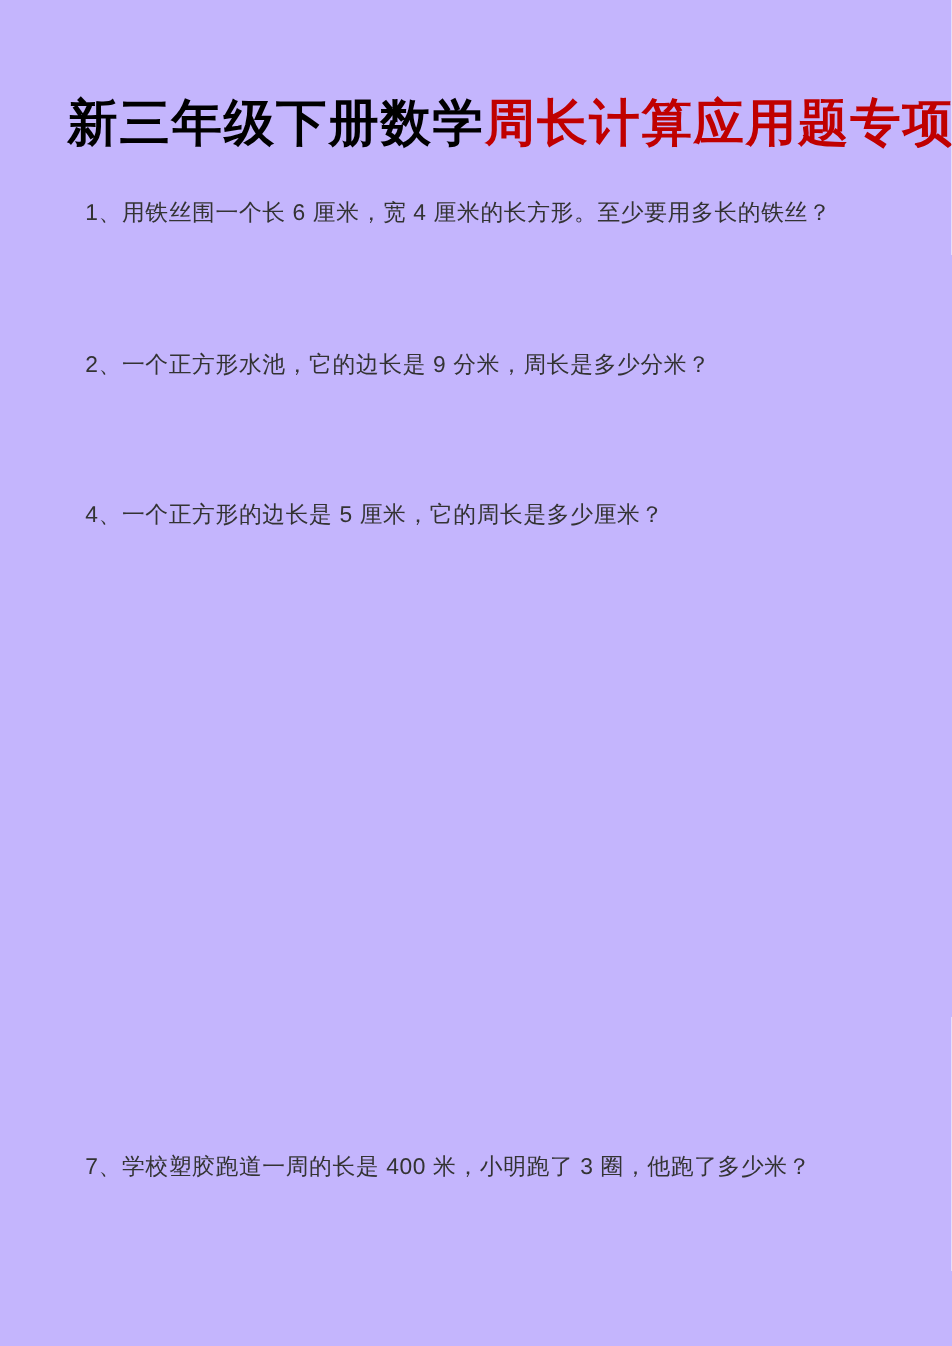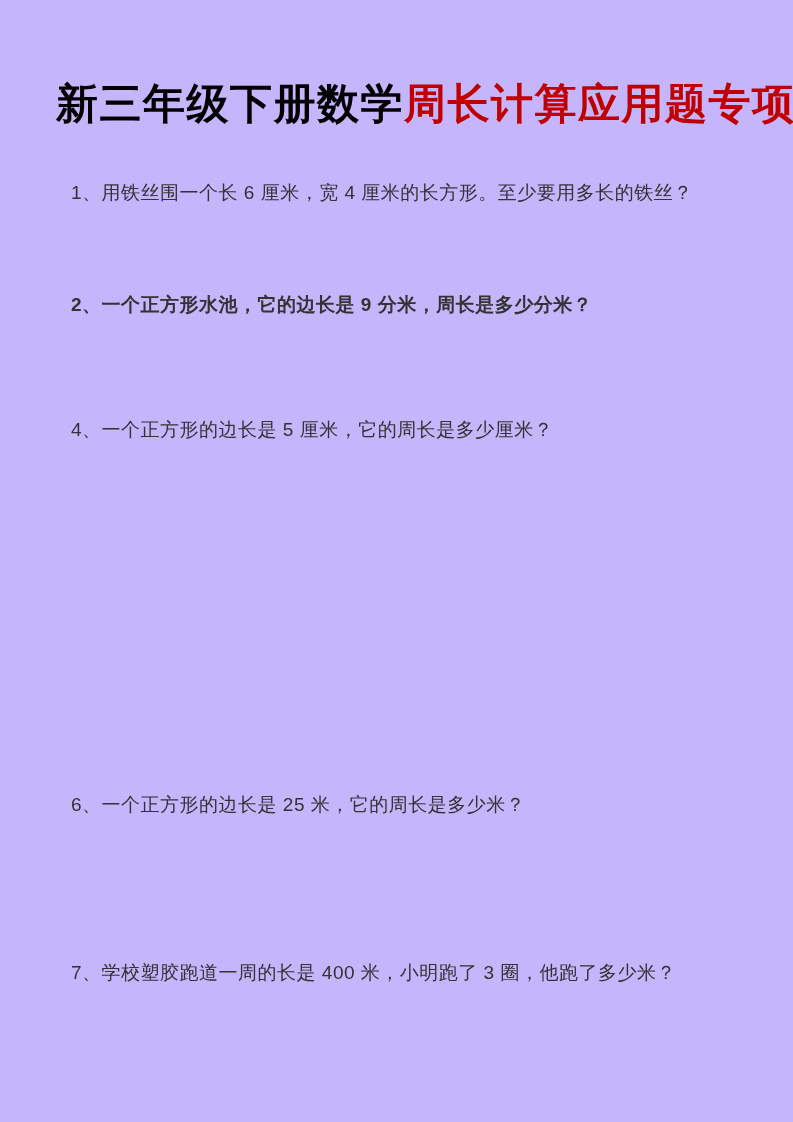--- a/index.html
+++ b/index.html
@@ -29,22 +29,22 @@
   .question {
     position: absolute;
     left: 71px;
     font-family: "Liberation Sans", sans-serif;
     font-size: 19px;
     line-height: 26px;
     letter-spacing: 0.5px;
     color: #333333;
     white-space: nowrap;
   }
-  .q1 { top: 180px; }
-  .q2 { top: 292px; font-weight: bold; }
+  .q1 { top: 165px; }
+  .q2 { top: 292px; }
   .q3 { top: 417px; }
   .q4 { top: 542px; }
   .q5 { top: 667px; }
   .q6 { top: 792px; }
   .q7 { top: 960px; }
 </style>
 </head>
 <body>
 
 <div class="page">
@@ -54,17 +54,16 @@
   </h1>
 
   <div class="question q1">1、用铁丝围一个长 6 厘米，宽 4 厘米的长方形。至少要用多长的铁丝？</div>
 
   <div class="question q2">2、一个正方形水池，它的边长是 9 分米，周长是多少分米？</div>
 
   <div class="question q3">4、一个正方形的边长是 5 厘米，它的周长是多少厘米？</div>
 
 
 
-  <div class="question q6">6、一个正方形的边长是 25 米，它的周长是多少米？</div>
 
   <div class="question q7">7、学校塑胶跑道一周的长是 400 米，小明跑了 3 圈，他跑了多少米？</div>
 
 </div>
 
 </body></html>

